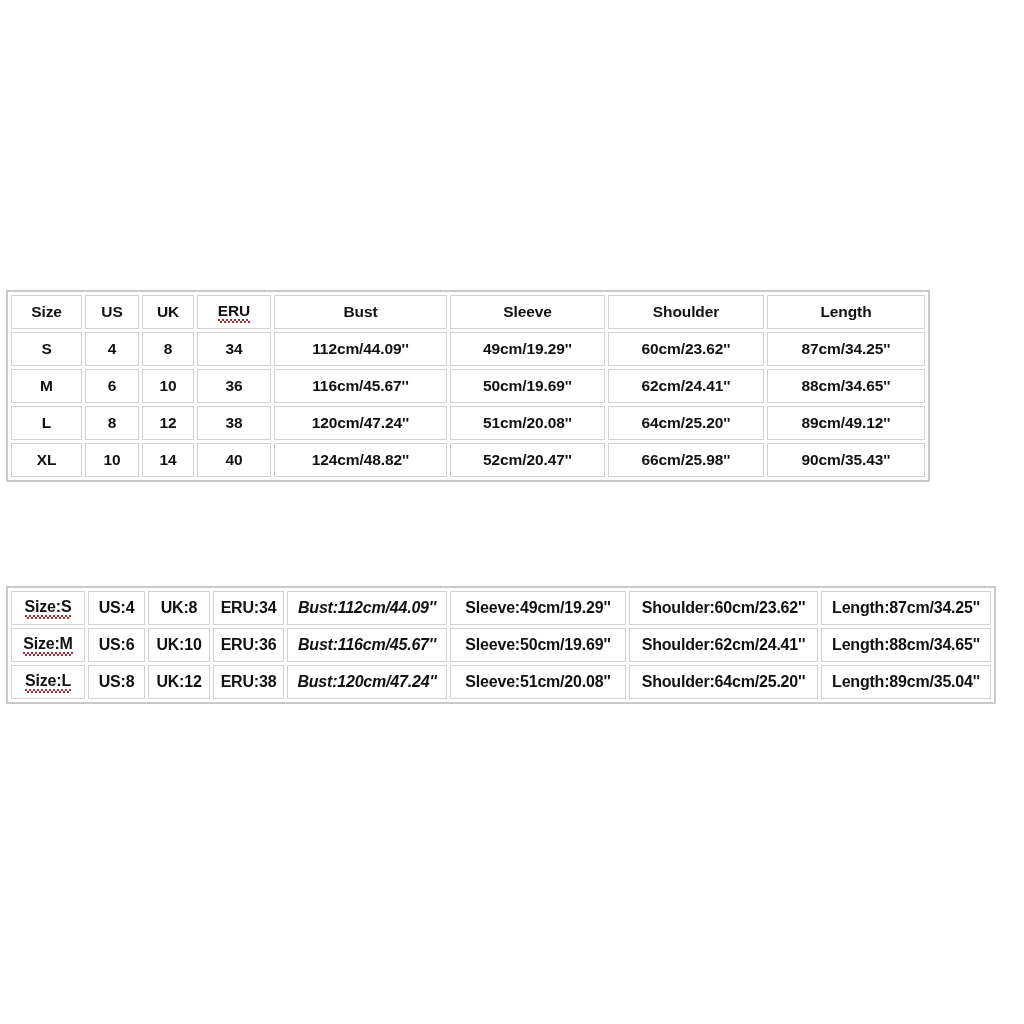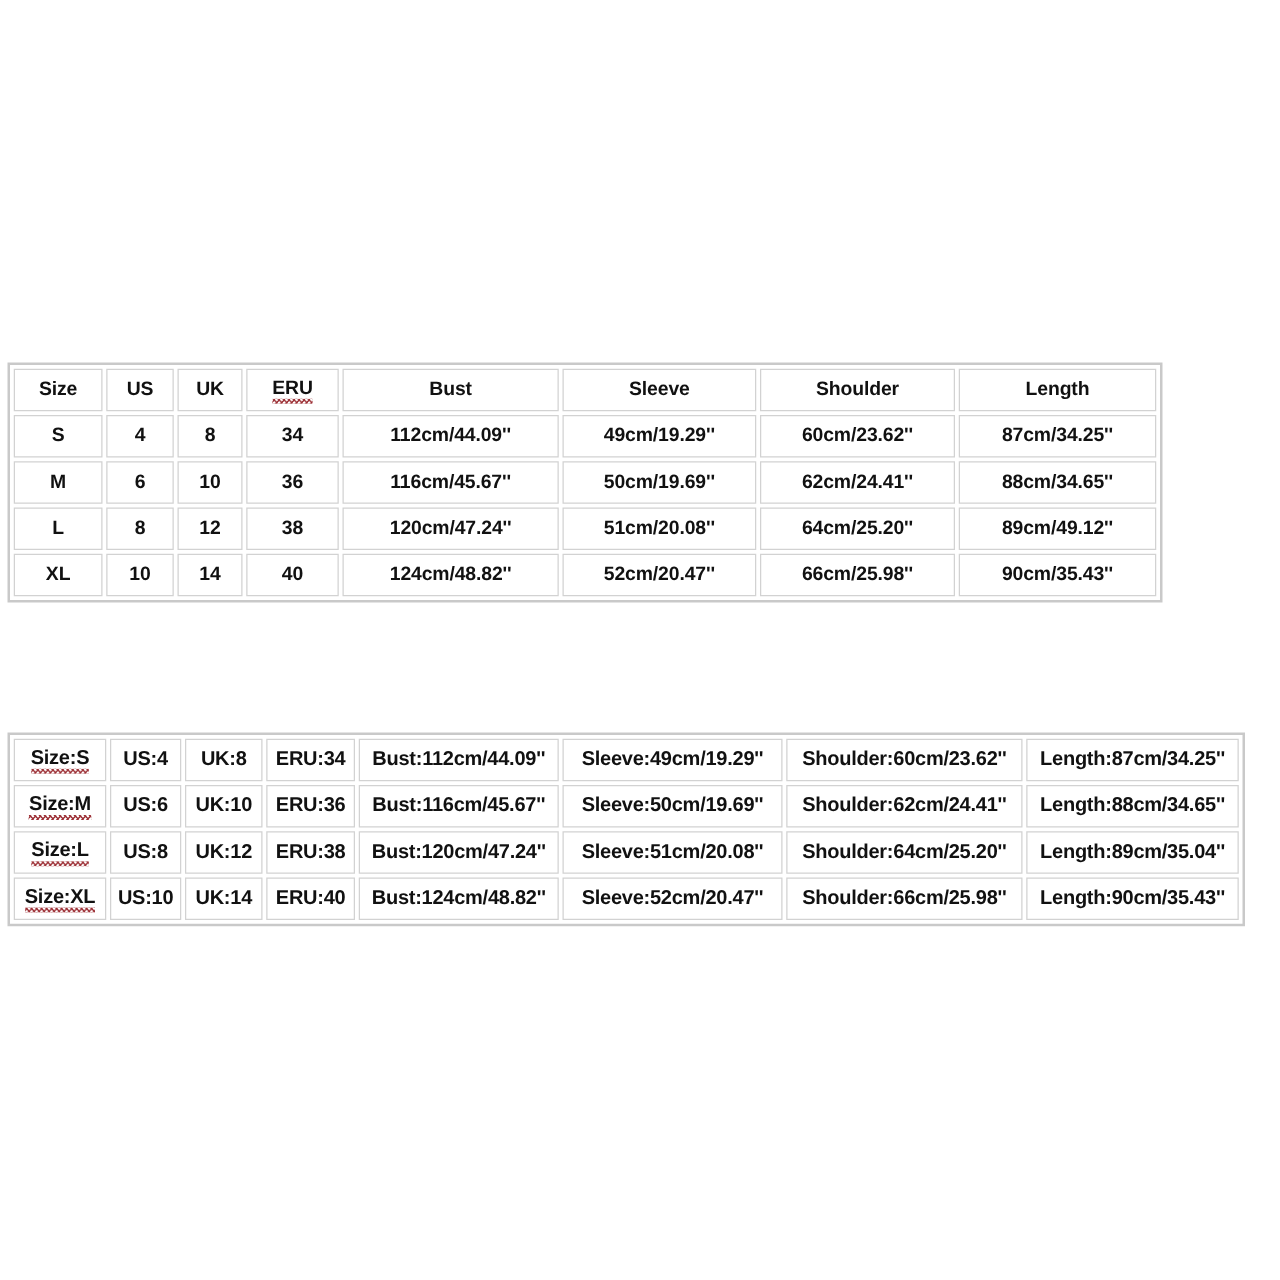--- a/index.html
+++ b/index.html
@@ -64,21 +64,21 @@
   }
   #table-combined td {
     height: 32px;
     font-size: 16px;
     letter-spacing: -0.2px;
   }
   #table-combined .k-size     { width: 72px; }
   #table-combined .k-us       { width: 55px; }
   #table-combined .k-uk       { width: 60px; }
   #table-combined .k-eru      { width: 69px; }
-  #table-combined .k-bust     { width: 158px; }
+  #table-combined .k-bust     { width: 158px; font-style: italic; }
   #table-combined .k-sleeve   { width: 174px; }
   #table-combined .k-shoulder { width: 187px; }
   #table-combined .k-length   { width: 168px; }
 
   
   .spellcheck {
     display: inline-block;
     position: relative;
     padding-bottom: 2px;
   }
@@ -182,24 +182,14 @@
     <tr>
       <td class="k-size"><span class="spellcheck">Size:L</span></td>
       <td class="k-us">US:8</td>
       <td class="k-uk">UK:12</td>
       <td class="k-eru">ERU:38</td>
       <td class="k-bust">Bust:120cm/47.24''</td>
       <td class="k-sleeve">Sleeve:51cm/20.08''</td>
       <td class="k-shoulder">Shoulder:64cm/25.20''</td>
       <td class="k-length">Length:89cm/35.04''</td>
     </tr>
-    <tr>
-      <td class="k-size"><span class="spellcheck">Size:XL</span></td>
-      <td class="k-us">US:10</td>
-      <td class="k-uk">UK:14</td>
-      <td class="k-eru">ERU:40</td>
-      <td class="k-bust">Bust:124cm/48.82''</td>
-      <td class="k-sleeve">Sleeve:52cm/20.47''</td>
-      <td class="k-shoulder">Shoulder:66cm/25.98''</td>
-      <td class="k-length">Length:90cm/35.43''</td>
-    </tr>
   </tbody>
 </table>
 
 </body></html>

